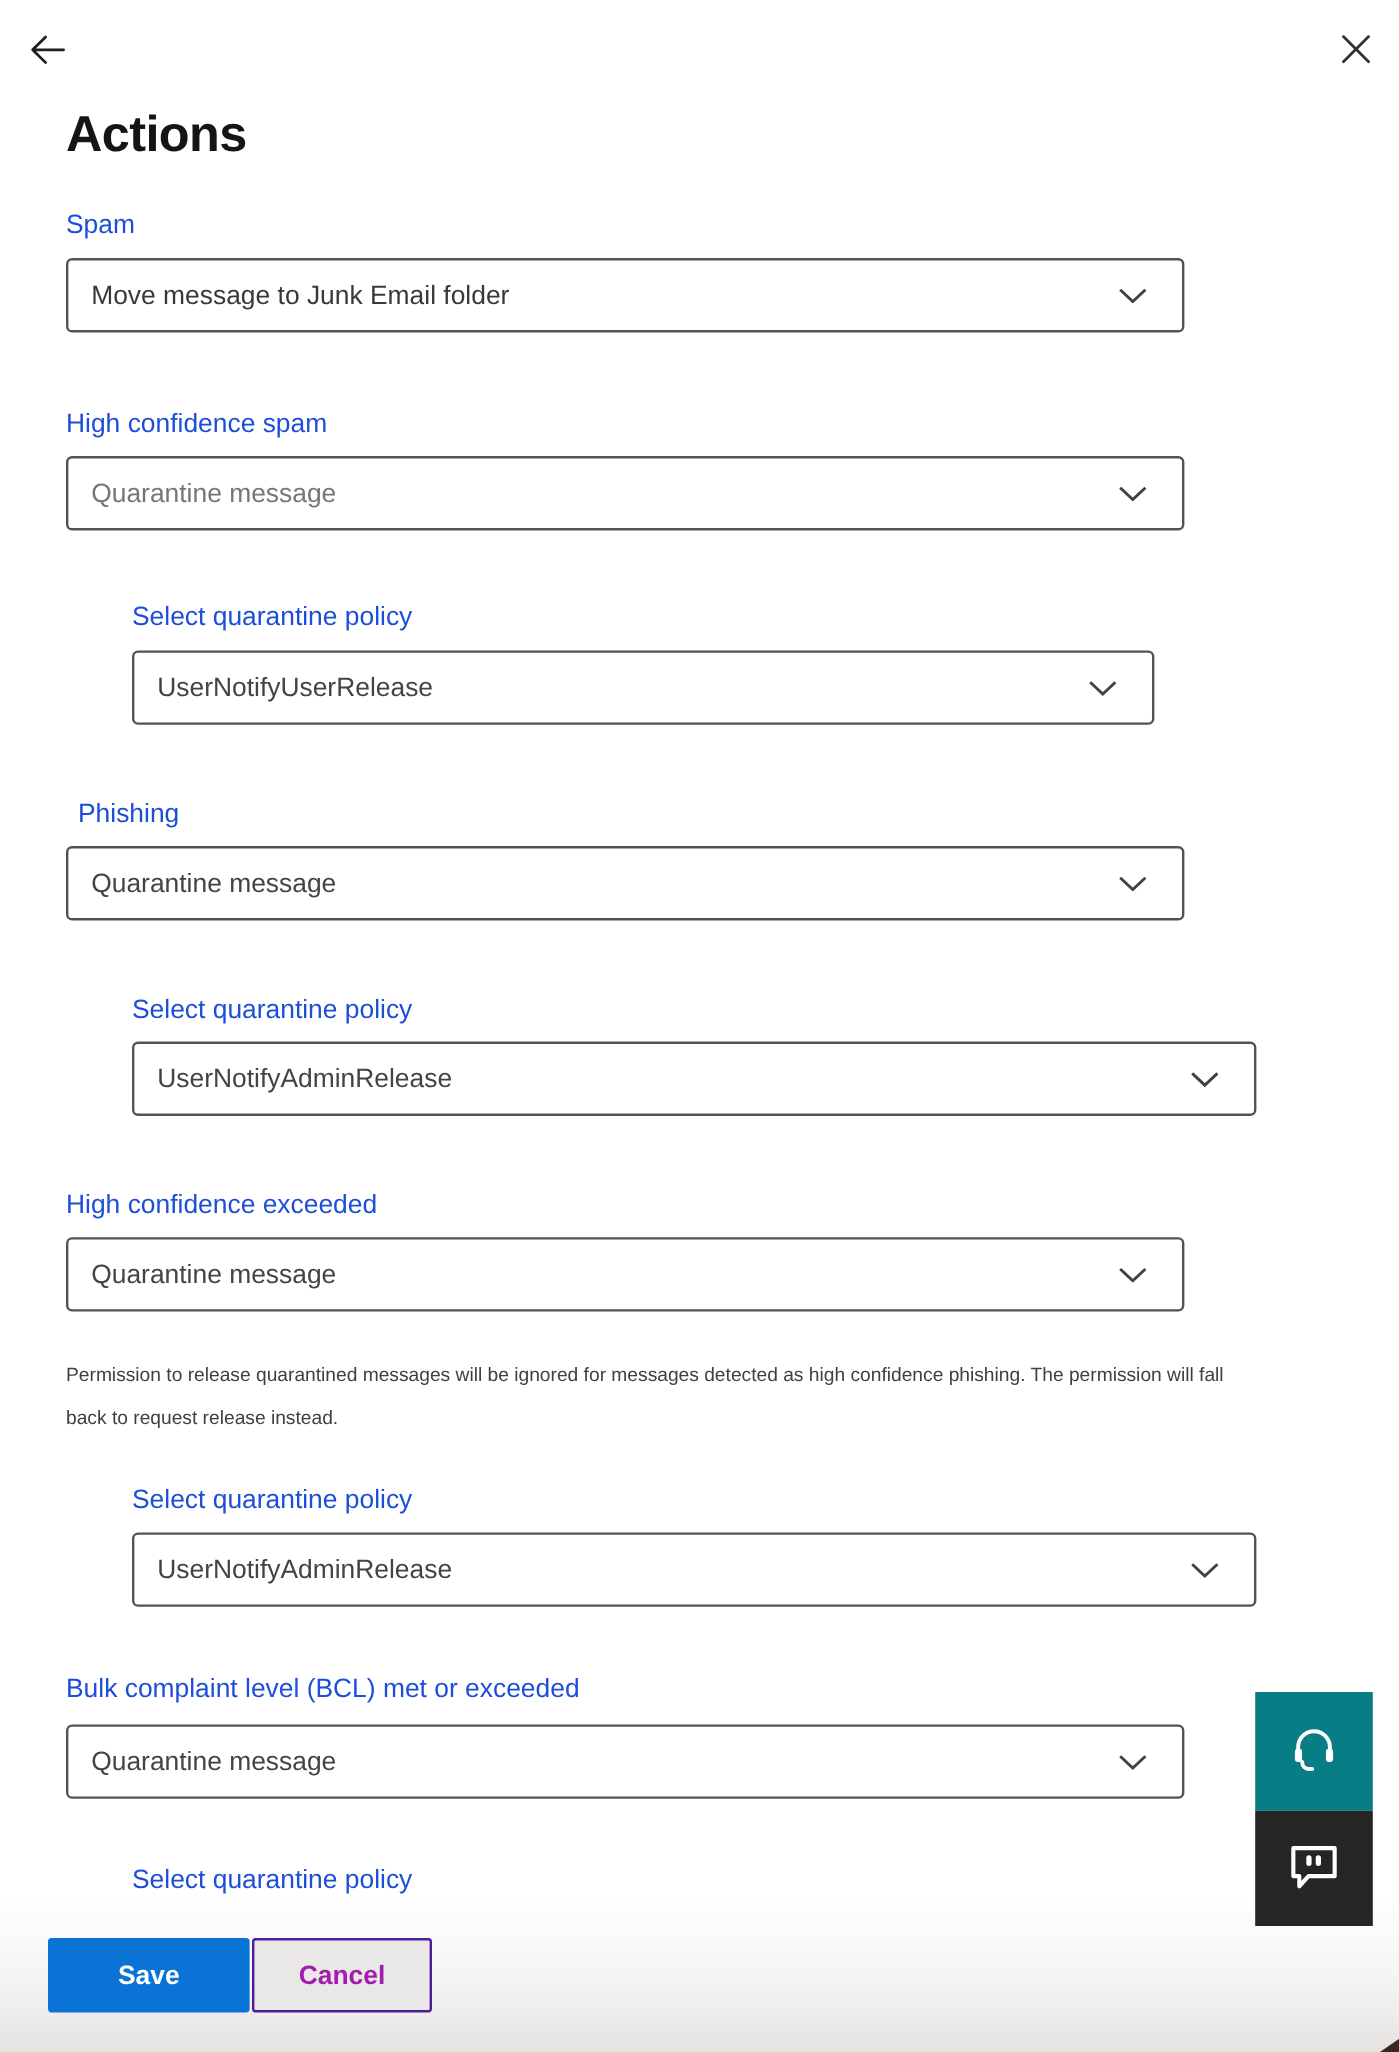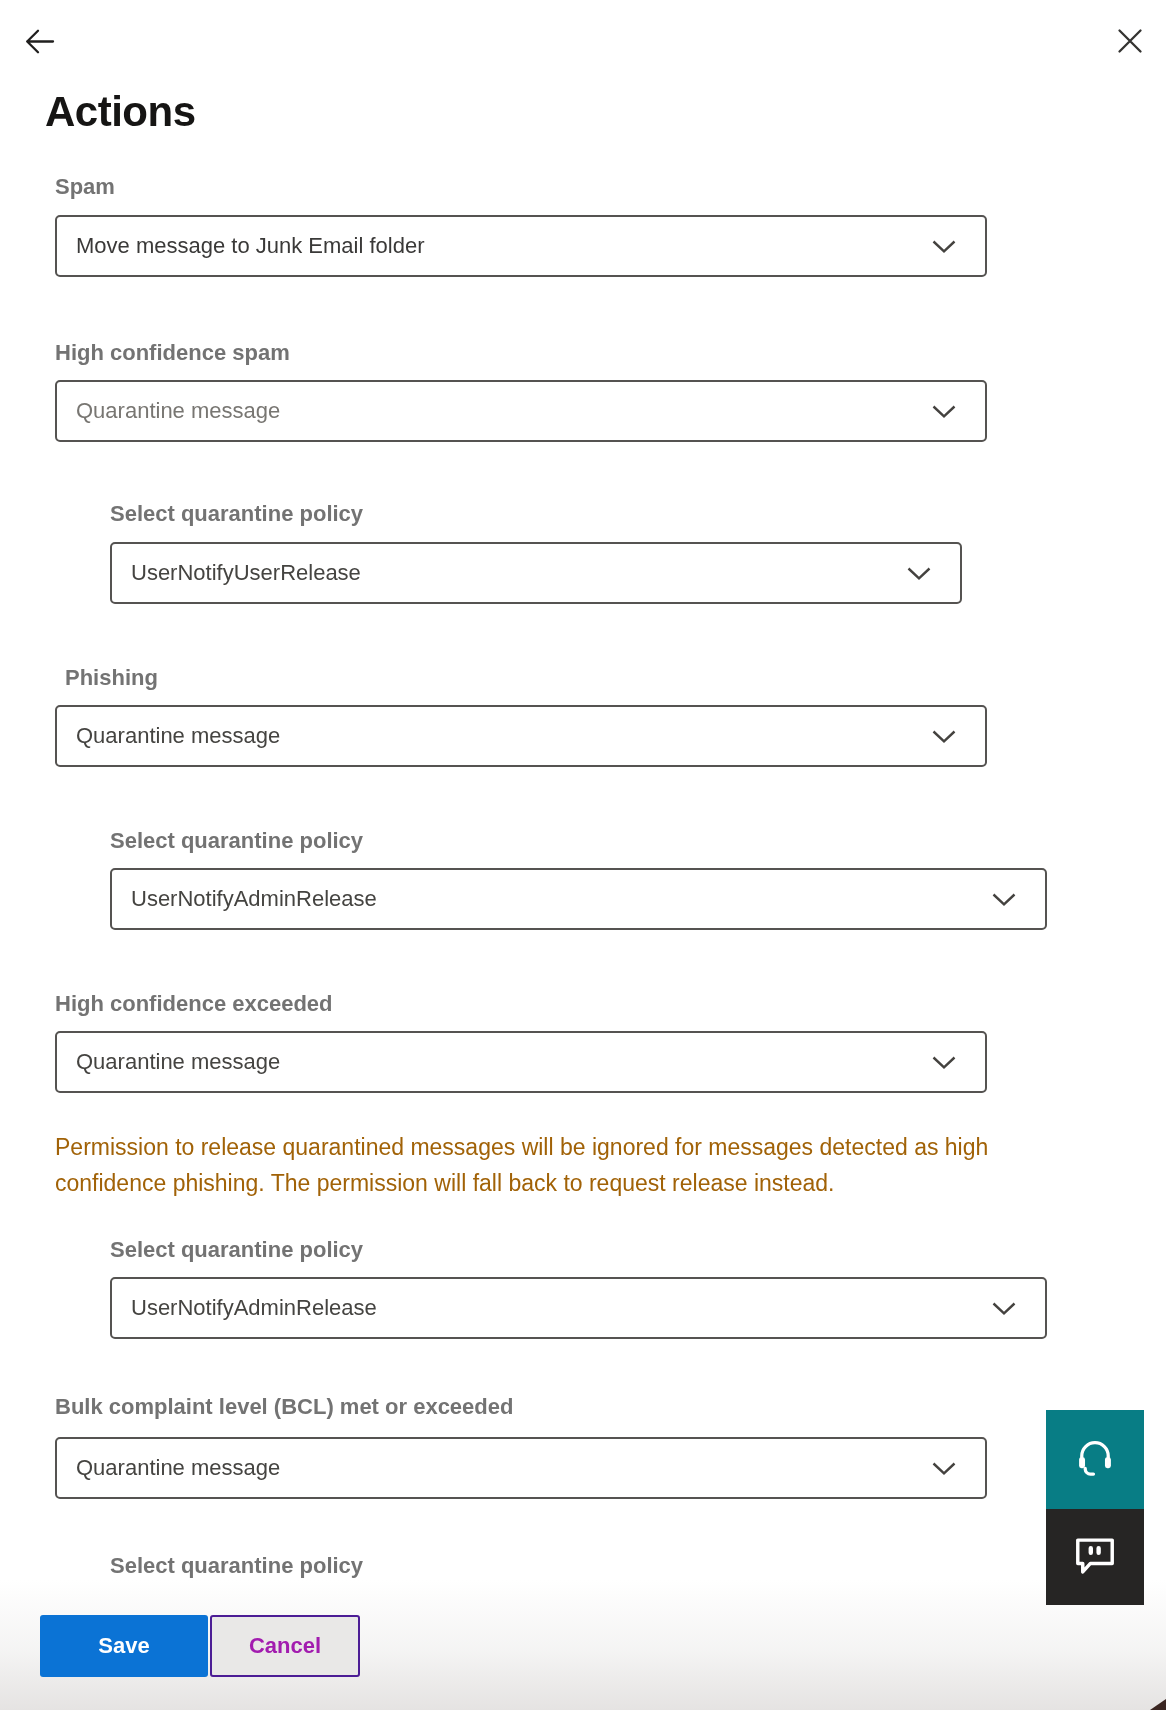--- a/index.html
+++ b/index.html
@@ -7,42 +7,42 @@
     width:1166px;height:1710px;position:relative;overflow:hidden;
     background:#ffffff;
     font-family:"Liberation Sans","DejaVu Sans",sans-serif;
     -webkit-font-smoothing:antialiased;
   }
   .abs{position:absolute;}
   
   .icon-btn{background:none;border:none;padding:0;cursor:pointer;line-height:0;}
   
   .page-title{
-    left:45px;top:88px;font-size:42px;font-weight:700;color:#161514;letter-spacing:-0.5px;
+    left:55px;top:88px;font-size:42px;font-weight:700;color:#161514;letter-spacing:-0.5px;
   }
   
   .field-label{
-    font-size:22px;font-weight:700;color:#737373;line-height:30px;white-space:nowrap;
+    font-size:22px;font-weight:400;color:#1d4ed8;line-height:30px;white-space:nowrap;
   }
   
   .combo{
     box-sizing:border-box;height:62px;background:#ffffff;
     border:2px solid #555351;border-radius:5px;
     display:flex;align-items:center;cursor:pointer;
   }
   .combo .val{
     font-size:22px;color:#454441;padding-left:19px;white-space:nowrap;
     overflow:hidden;flex:1 1 auto;
   }
   .combo .val.dark{color:#3a3938;}
   .combo .val.muted{color:#787672;}
   .combo .chev{flex:0 0 auto;margin-right:29px;line-height:0;}
   
   .note{
-    font-size:23px;color:#a16207;line-height:36px;font-weight:400;
+    font-size:16px;color:#404040;line-height:36px;font-weight:400;
   }
   
   .clipbox{overflow:hidden;}
   
   .page-fade{
     left:0;right:0;bottom:0;height:130px;z-index:4;pointer-events:none;
     background:linear-gradient(180deg, rgba(231,230,229,0) 0%, rgba(231,230,229,0.45) 55%, #e5e3e2 100%);
   }
   .btn{
     box-sizing:border-box;height:62px;border-radius:3px;font-size:22px;font-weight:600;

